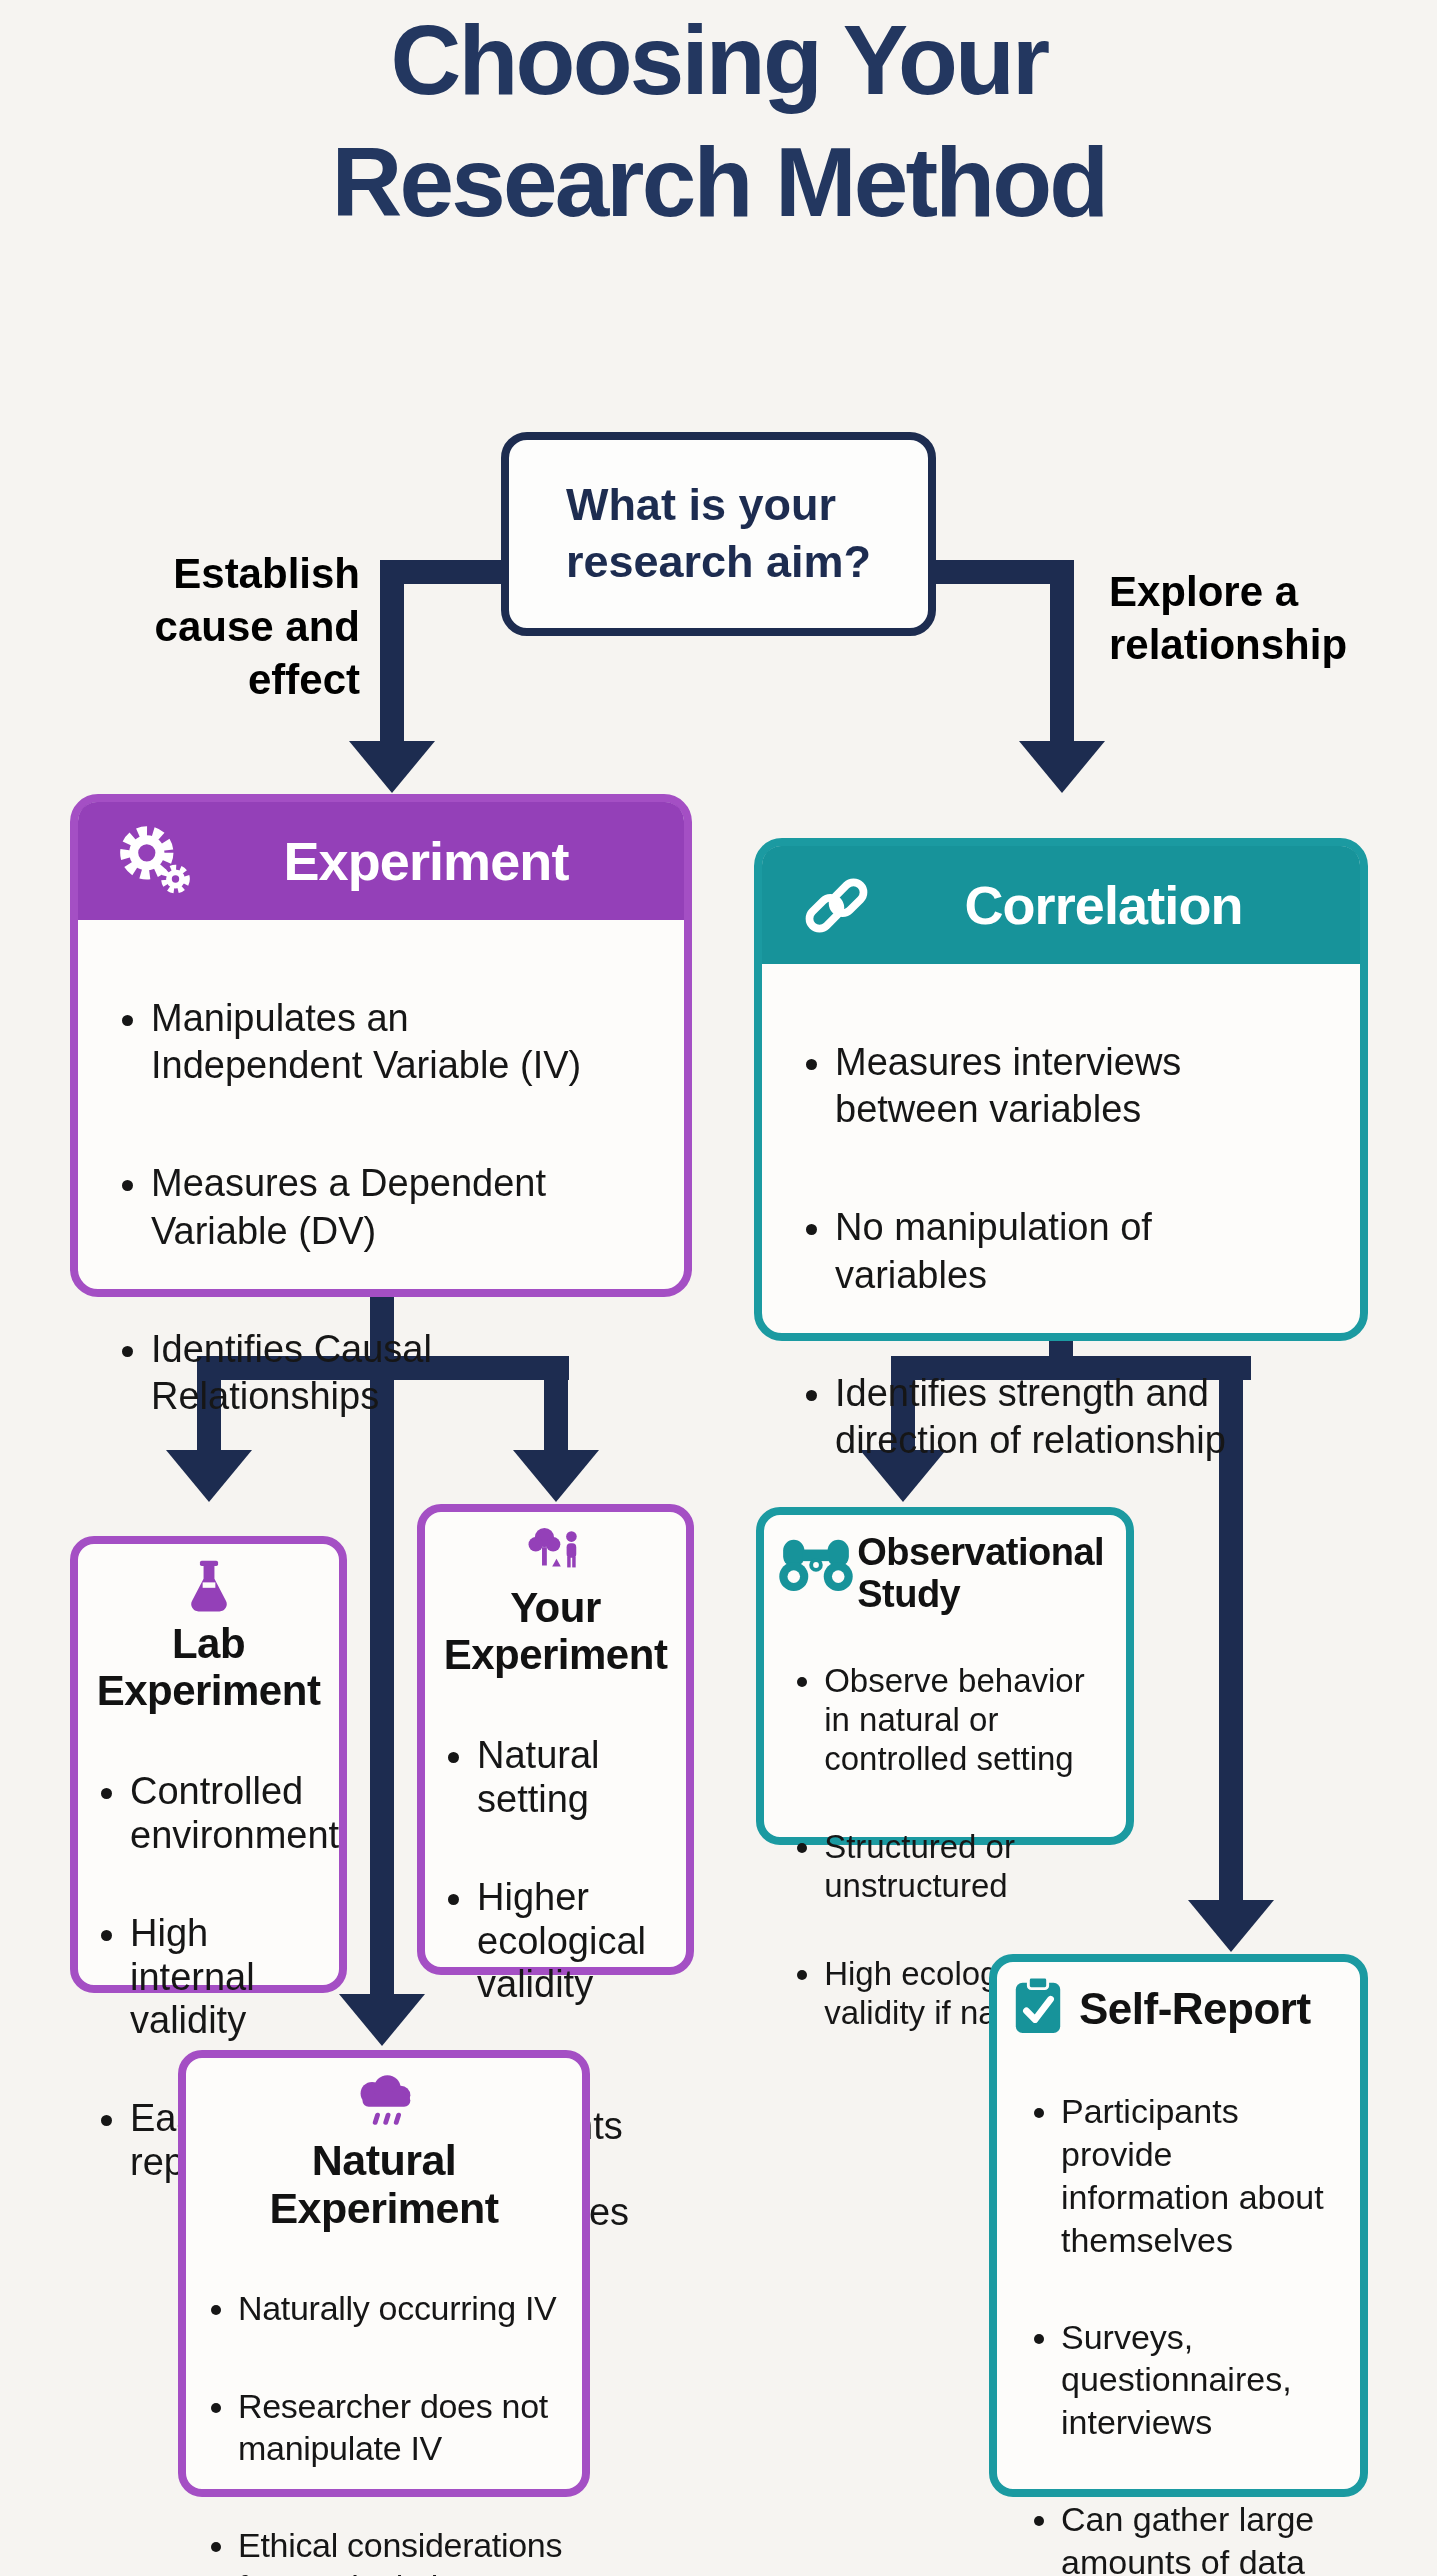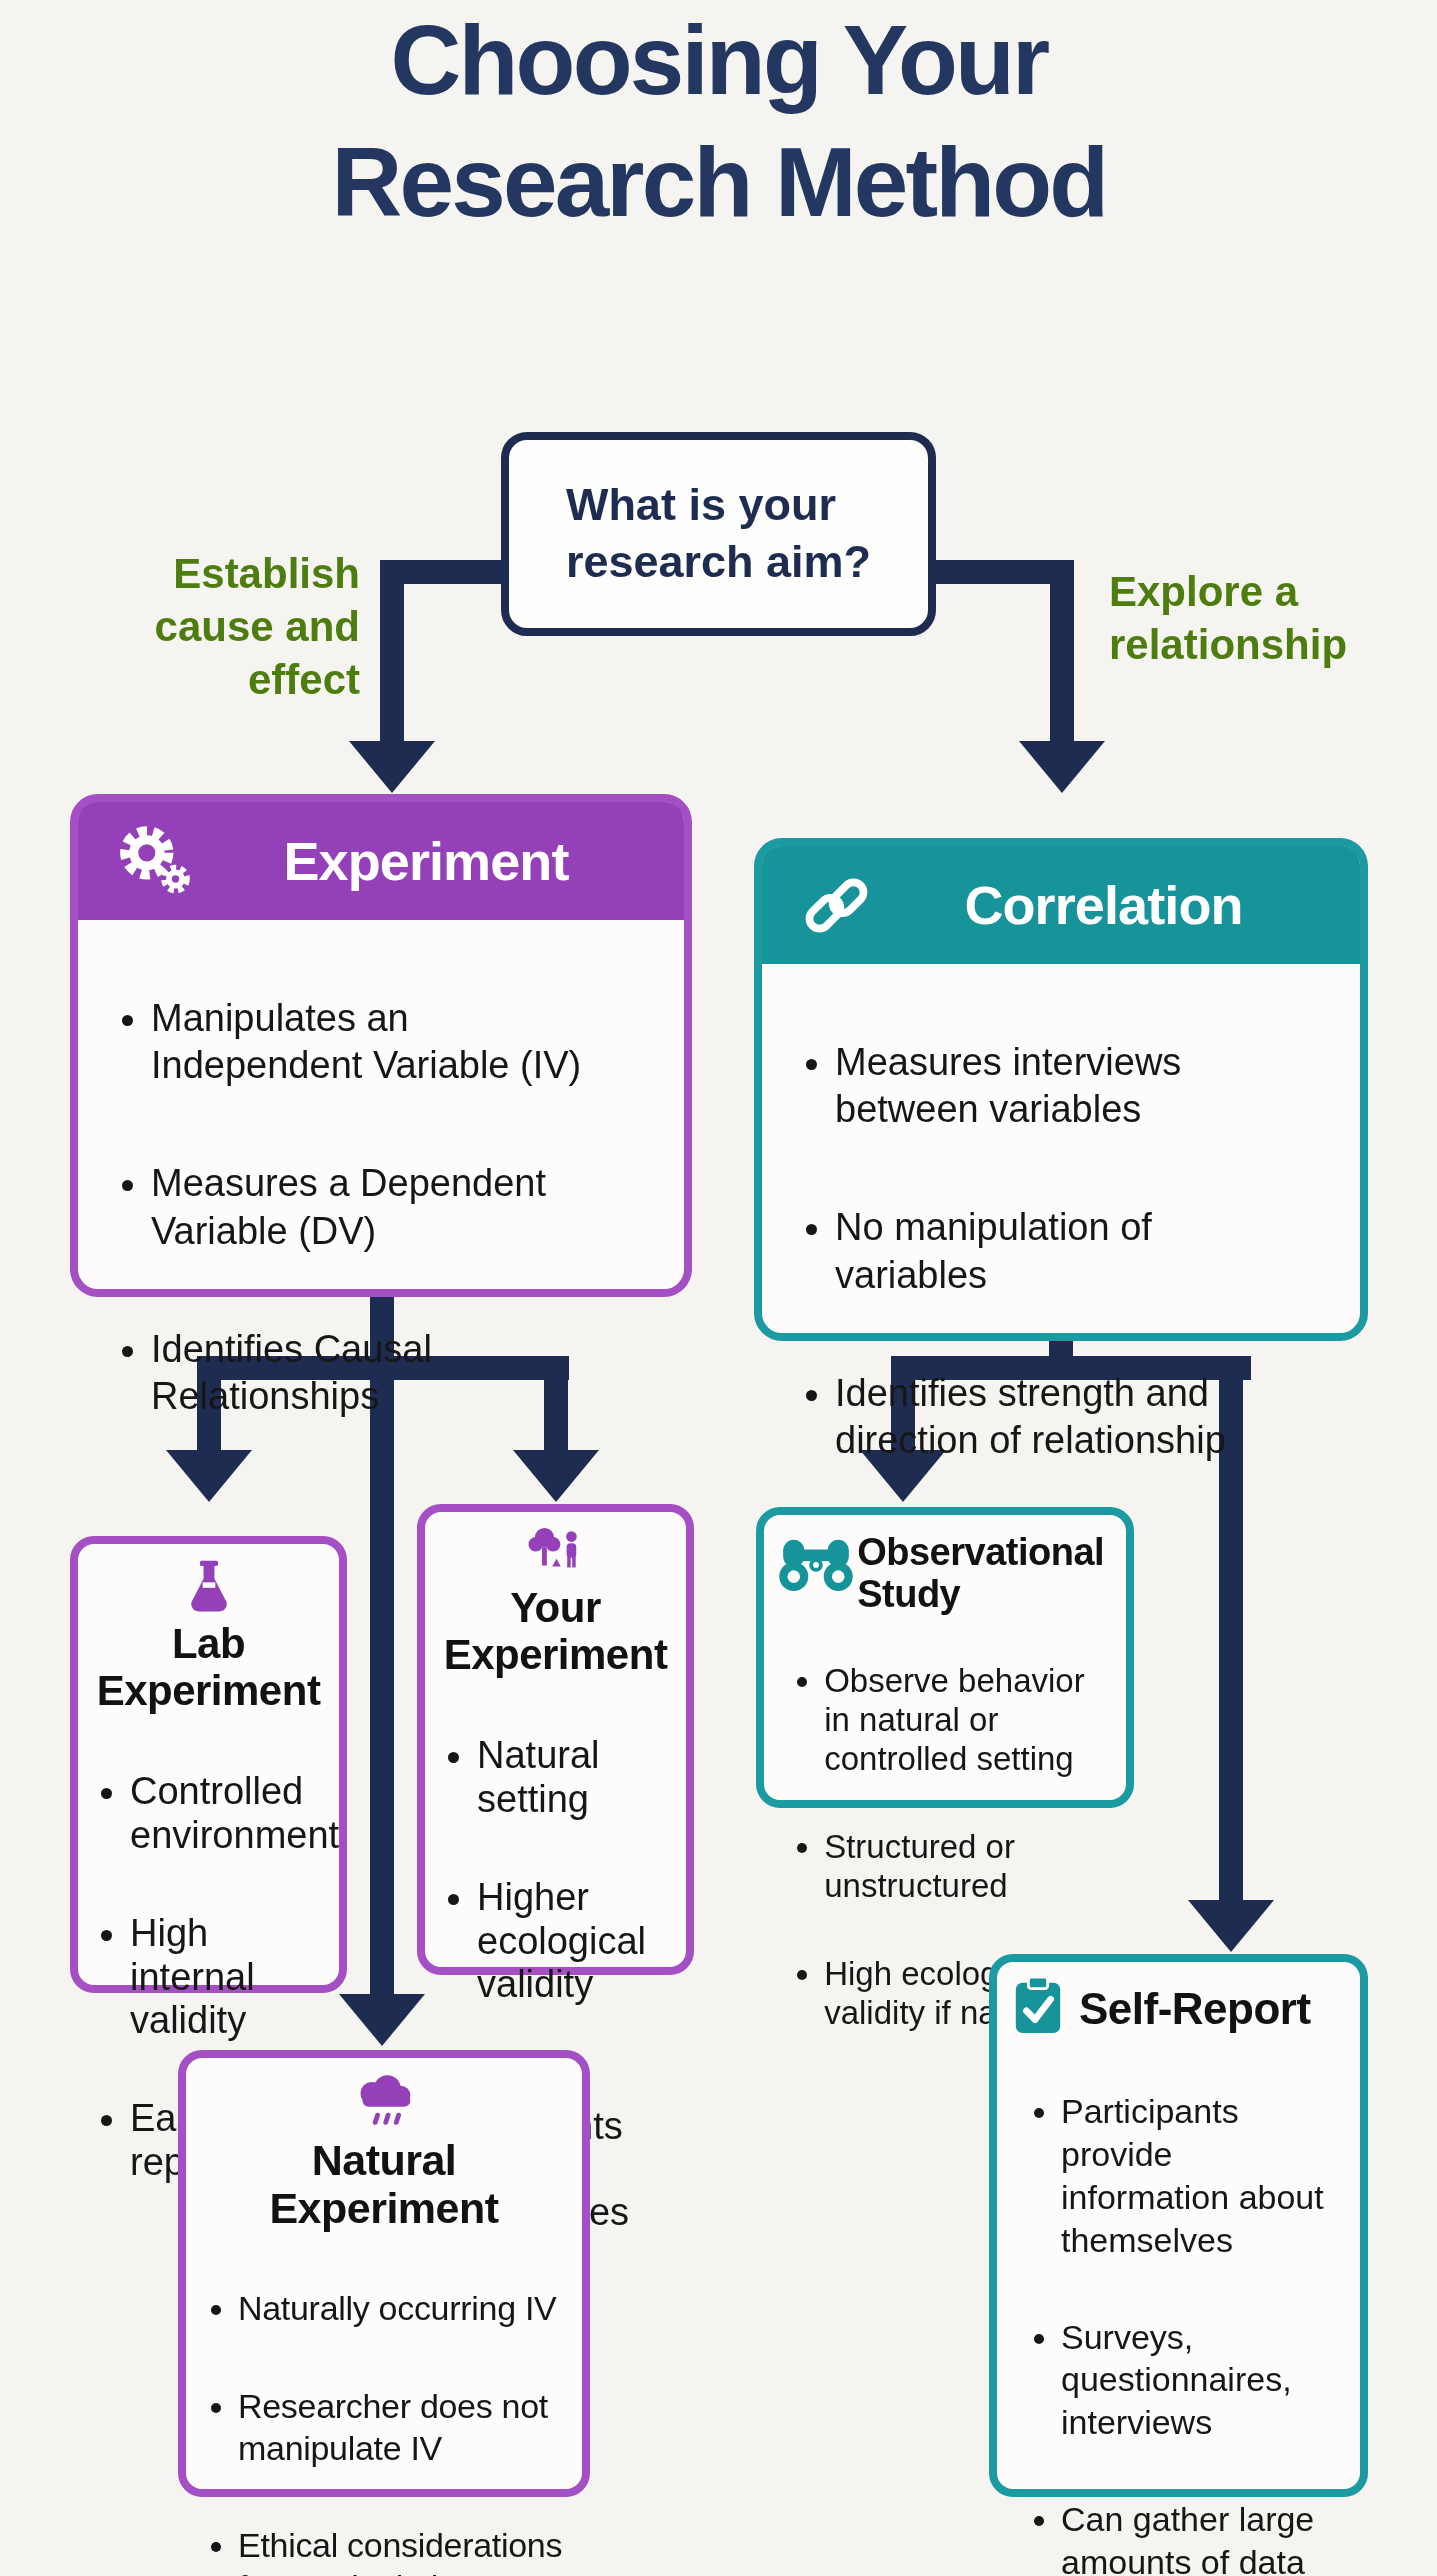--- a/index.html
+++ b/index.html
@@ -21,21 +21,21 @@
   
   .decision-box {
     left:501px; top:432px; width:435px; height:204px;
     background:#fdfdfc; border:8.4px solid #1d2c50; border-radius:26px;
     box-sizing:border-box; display:flex; align-items:center; justify-content:center;
     text-align:left; font-weight:bold; font-size:45px; line-height:1.26;
     color:#1d2c50; white-space:pre-line;
   }
 
   
-  .branch-label { font-weight:bold; font-size:42px; line-height:1.26; color:#4d7c0f; white-space:pre-line; }
+  .branch-label { font-weight:bold; font-size:42px; line-height:1.26; color:#000000; white-space:pre-line; }
   .branch-label.left  { left:89px;  top:548px; width:271px; text-align:right; }
   .branch-label.right { left:1109px; top:566px; width:290px; text-align:left; }
 
   
   .conn { position:absolute; background:#1d2c50; }
   .arrow-down {
     position:absolute; width:0; height:0;
     border-left:43px solid transparent; border-right:43px solid transparent;
     border-top:52px solid #1d2c50;
   }
@@ -218,21 +218,21 @@
 setting</li>
       <li>Higher
 ecological
 validity</li>
       <li>Less amounts
 over
 variables</li>
     </ul>
   </div>
 
-  <div class="abs subbox teal obs" style="left:756px; top:1507px; width:378px; height:301px; padding:11.2px 5.6px 0 11.2px;">
+  <div class="abs subbox teal obs" style="left:756px; top:1507px; width:378px; height:338px; padding:11.2px 5.6px 0 11.2px;">
     <div class="icon-row">
       <span style="margin-top:9.4px;">
         <svg width="82" height="58" viewBox="0 0 84 60">
           <g fill="#17939a">
             <rect x="8" y="4" width="22" height="28" rx="11"></rect>
             <rect x="54" y="4" width="22" height="28" rx="11"></rect>
             <circle cx="19" cy="42" r="15"></circle>
             <circle cx="65" cy="42" r="15"></circle>
             <rect x="28" y="14" width="28" height="12"></rect>
             <circle cx="42" cy="30" r="7"></circle>

